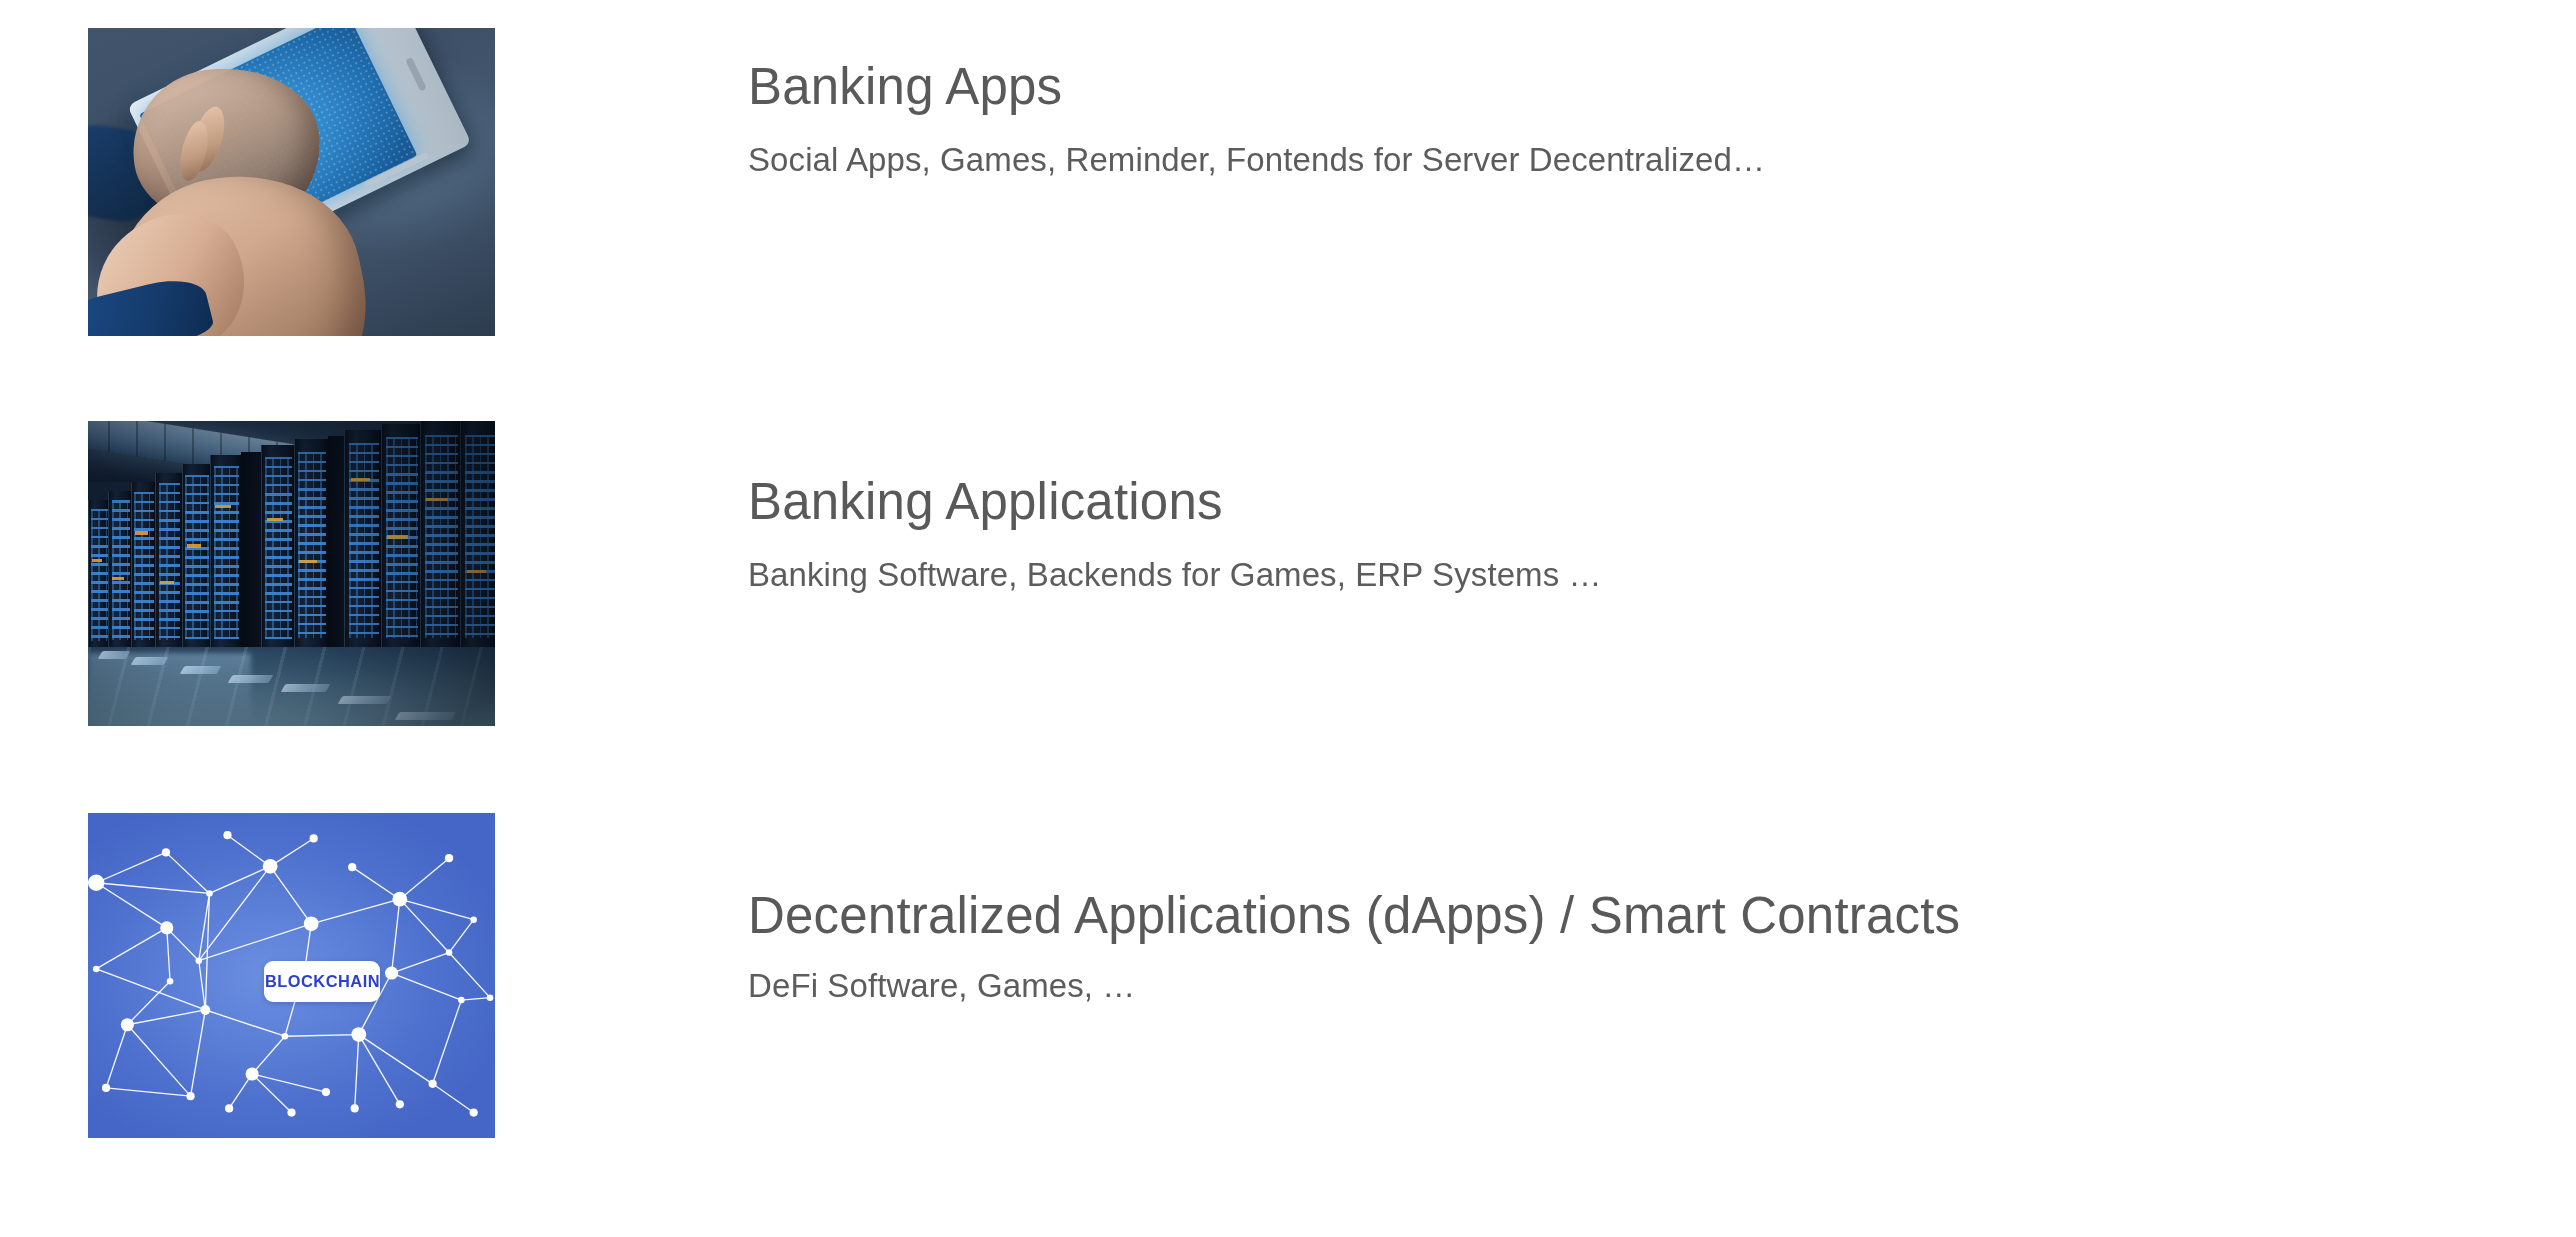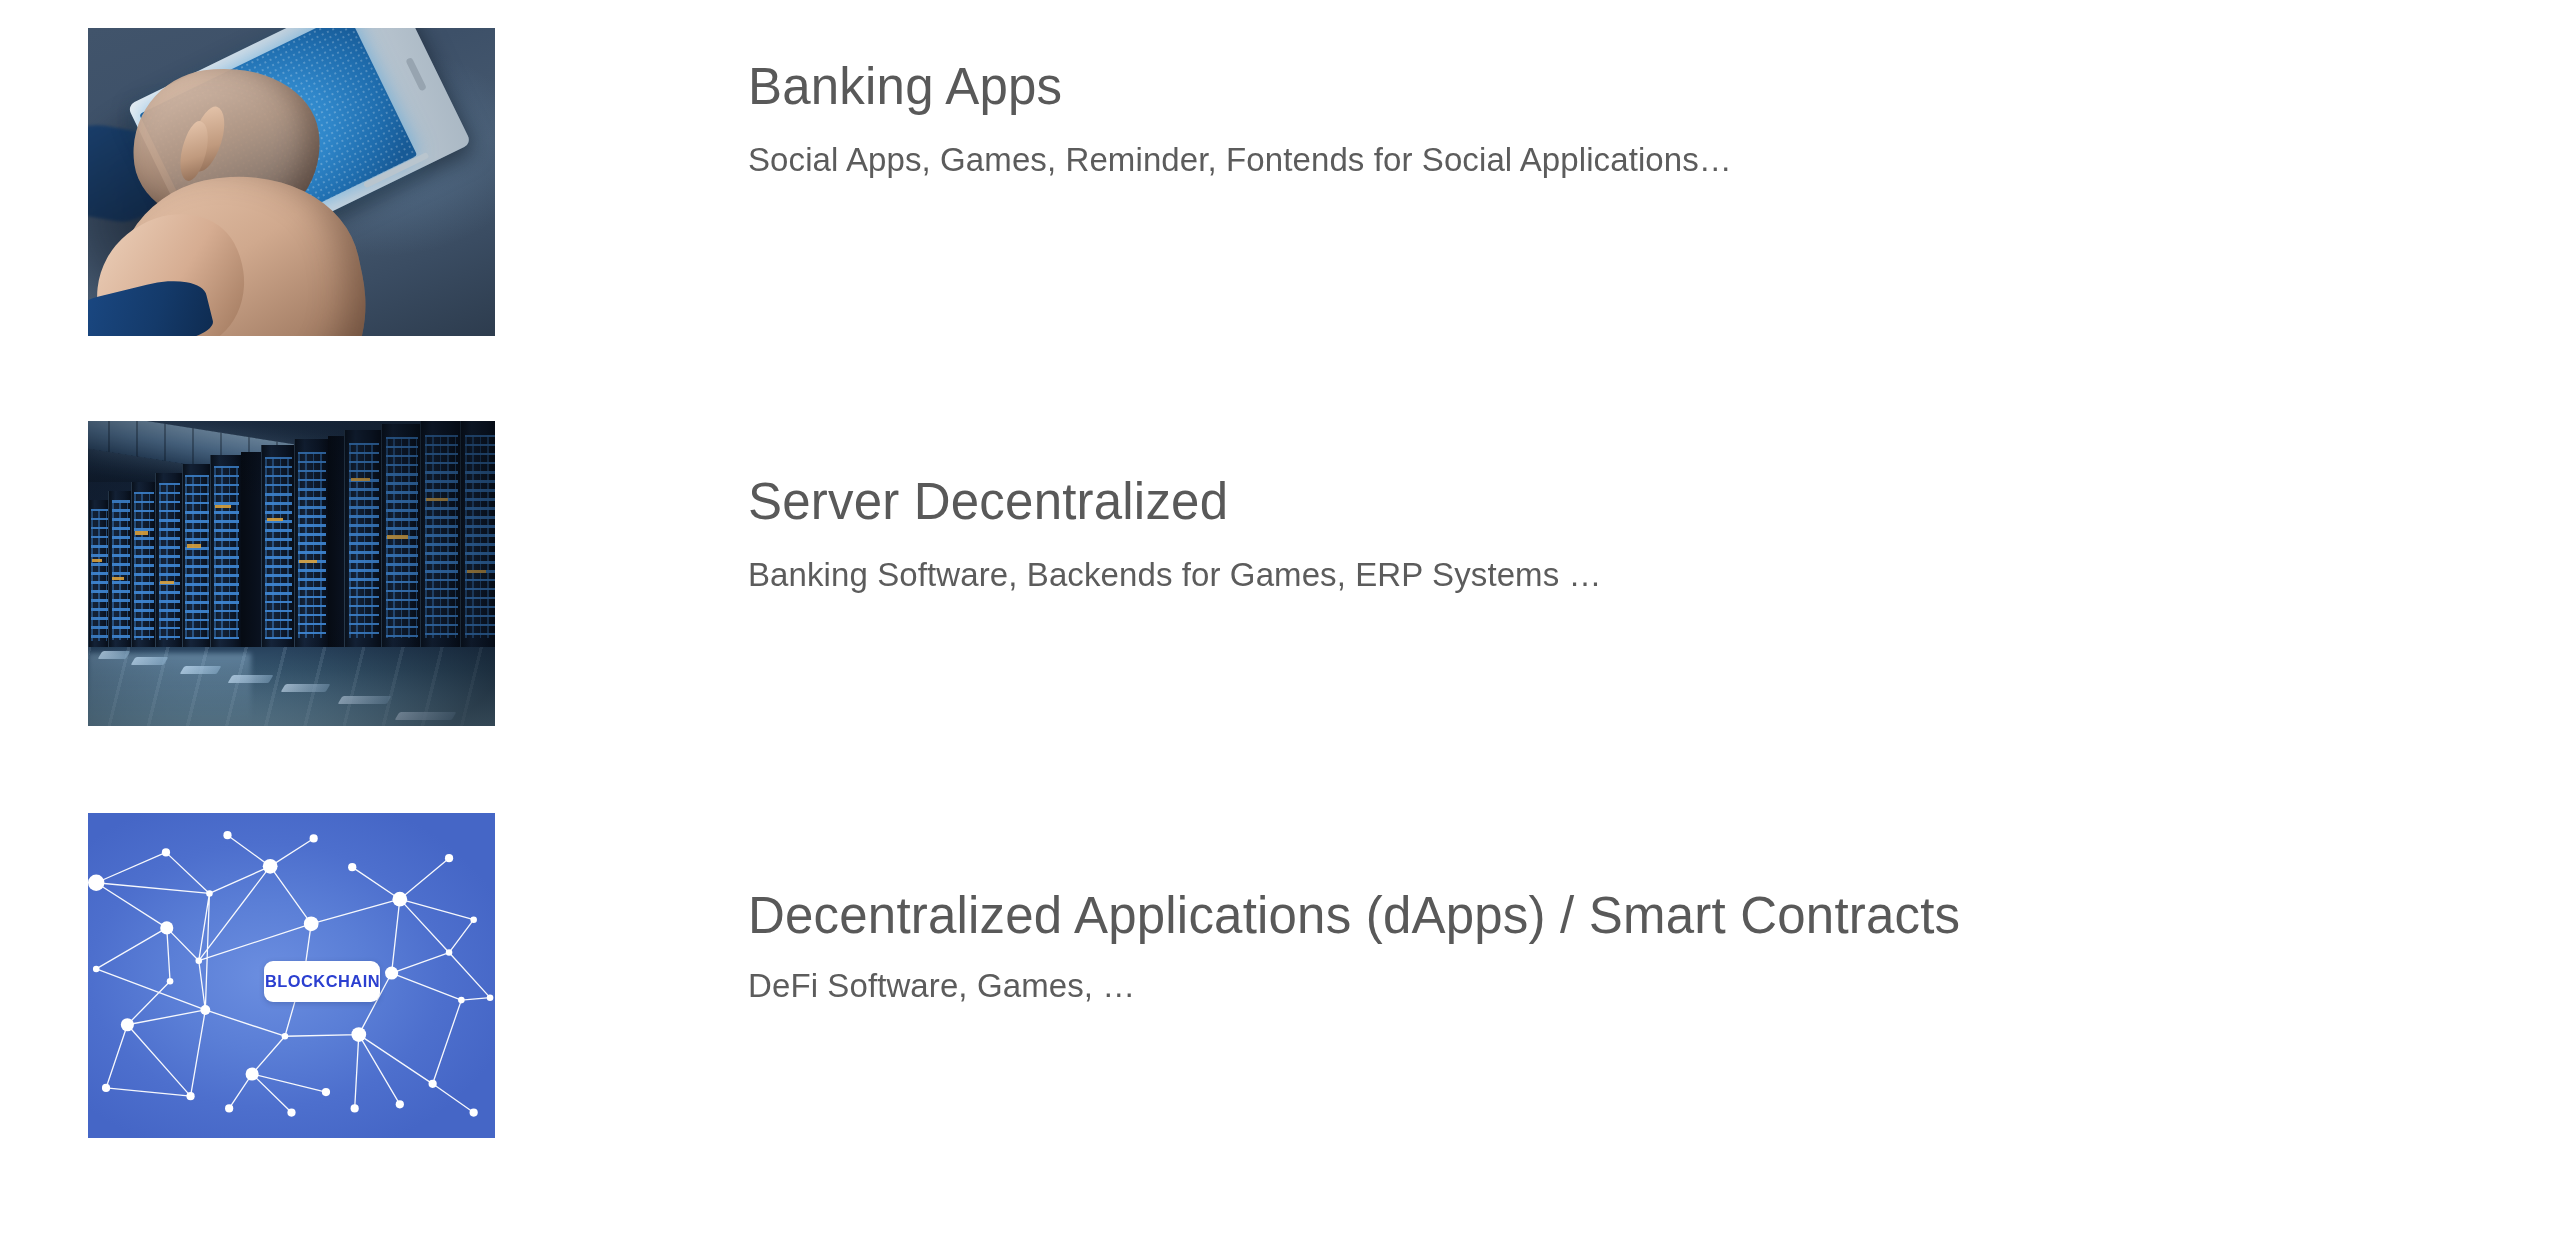--- a/index.html
+++ b/index.html
@@ -341,21 +341,21 @@
           <div class="finger finger-2"></div>
         </div>
         <div class="hand-low"></div>
         <div class="thumb-base"></div>
         <div class="sleeve"></div>
       </div>
     </div>
 
     <div class="text-col text-1">
       <div class="title">Banking Apps</div>
-      <div class="subtitle">Social Apps, Games, Reminder, Fontends for Social Applications…</div>
+      <div class="subtitle">Social Apps, Games, Reminder, Fontends for Server Decentralized…</div>
     </div>
   </div>
 
   <div class="row row-2">
 
     <div class="thumb thumb-2">
       <div class="img-datacenter">
         <div class="dc-ceiling"></div>
         <div class="dc-duct"></div>
 
@@ -417,21 +417,21 @@
         <div class="tile" style="left:35%; bottom:14%; width:10%;"></div>
         <div class="tile" style="left:48%; bottom:11%; width:11%;"></div>
         <div class="tile" style="left:62%; bottom:7%;  width:12%;"></div>
         <div class="tile" style="left:76%; bottom:2%;  width:14%;"></div>
         <div class="reflect" style="left:0%; width:40%; height:24%;"></div>
         <div class="dc-vignette"></div>
       </div>
     </div>
 
     <div class="text-col text-2">
-      <div class="title">Server Decentralized</div>
+      <div class="title">Banking Applications</div>
       <div class="subtitle">Banking Software, Backends for Games, ERP Systems …</div>
     </div>
   </div>
 
   <div class="row row-3">
 
     <div class="thumb thumb-3">
       <div class="img-blockchain">
         <svg viewBox="0 0 496 396" preserveAspectRatio="none">
           <g stroke="#ffffff" stroke-width="1.6" fill="none" opacity="0.95">

